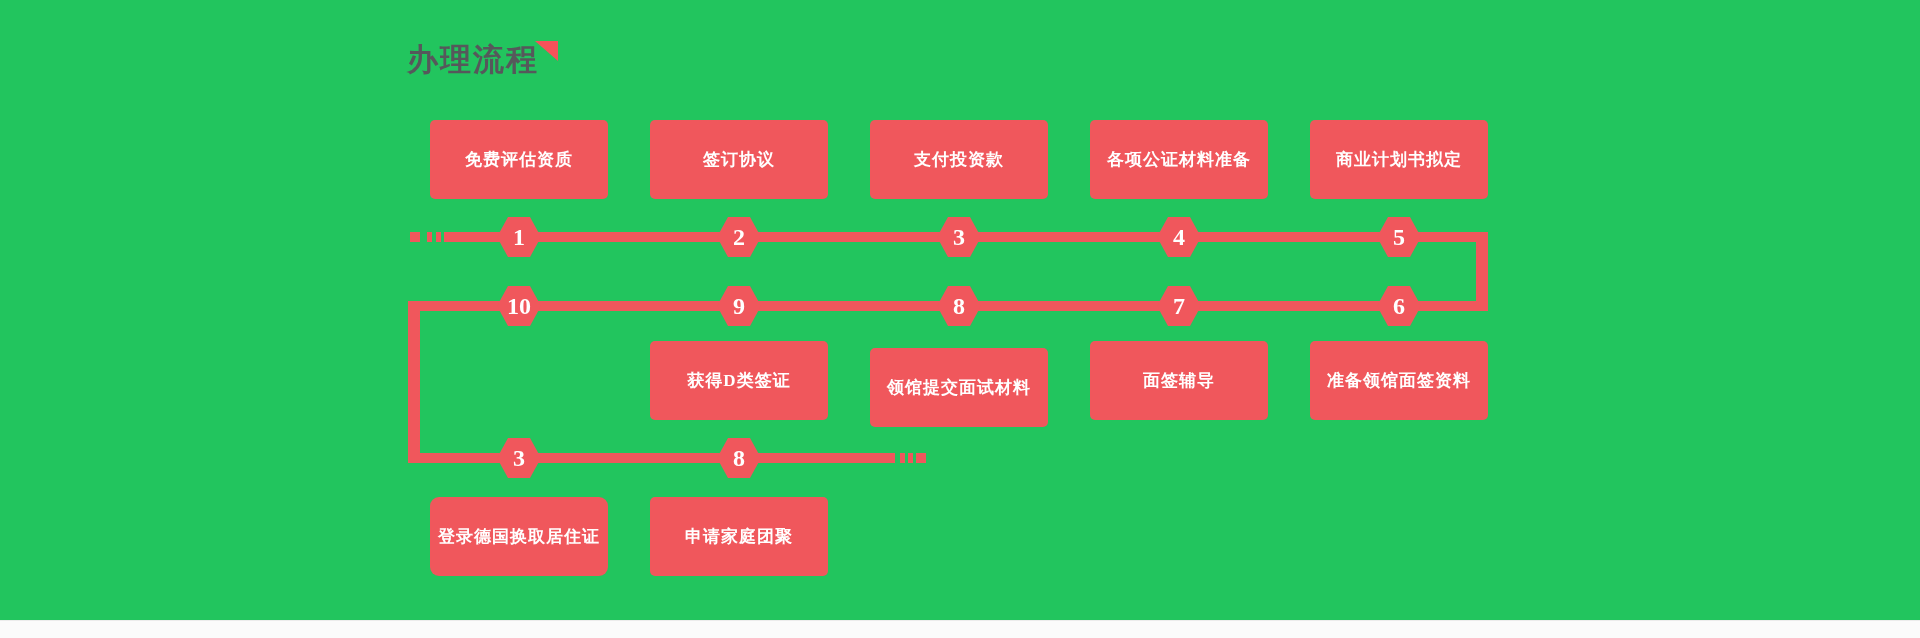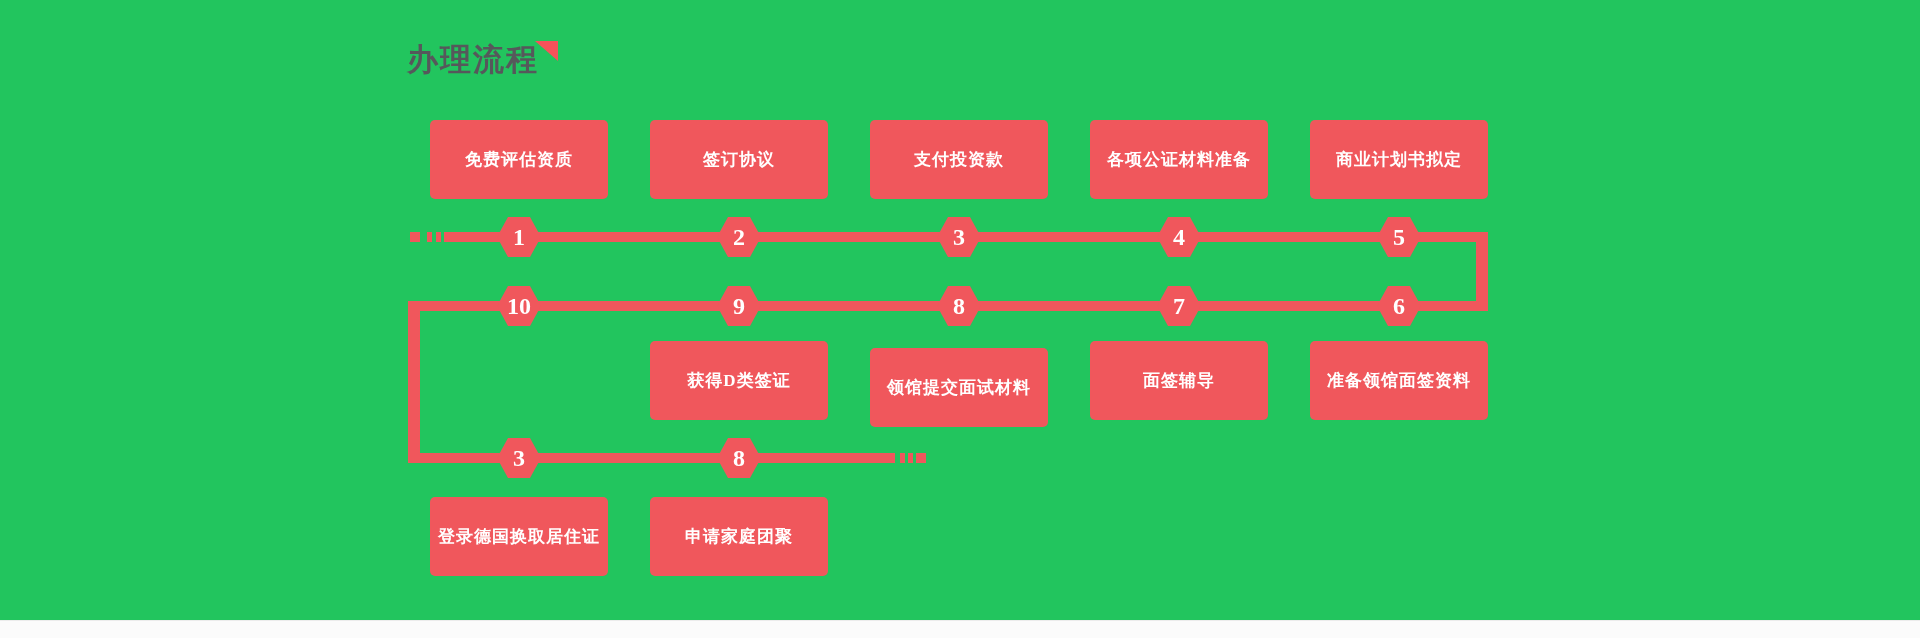--- a/index.html
+++ b/index.html
@@ -54,21 +54,21 @@
   <div class="step-box" style="left:650px;top:120px;">签订协议</div>
   <div class="step-box" style="left:870px;top:120px;text-align:center;">支付投资款</div>
   <div class="step-box" style="left:1090px;top:120px;">各项公证材料准备</div>
   <div class="step-box" style="left:1310px;top:120px;text-align:center;">商业计划书拟定</div>
 
   <div class="step-box" style="left:650px;top:341px;text-align:right;">获得D类签证</div>
   <div class="step-box" style="left:870px;top:348px;text-align:right;">领馆提交面试材料</div>
   <div class="step-box" style="left:1090px;top:341px;">面签辅导</div>
   <div class="step-box" style="left:1310px;top:341px;">准备领馆面签资料</div>
 
-  <div class="step-box" style="left:430px;top:497px;">登录德国换取居住证</div>
+  <div class="step-box" style="left:430px;top:497px;border-radius:9px;">登录德国换取居住证</div>
   <div class="step-box" style="left:650px;top:497px;text-align:center;">申请家庭团聚</div>
 
   <div class="fline" style="left:410px;top:232px;width:10px;height:10px;"></div>
   <div class="fline" style="left:427px;top:232px;width:5px;height:10px;"></div>
   <div class="fline" style="left:436px;top:232px;width:5px;height:10px;"></div>
   <div class="fline" style="left:444px;top:232px;width:1044px;height:10px;"></div>
 
   <div class="fline" style="left:1476px;top:232px;width:12px;height:79px;"></div>
 
   <div class="fline" style="left:408px;top:301px;width:1080px;height:10px;"></div>

